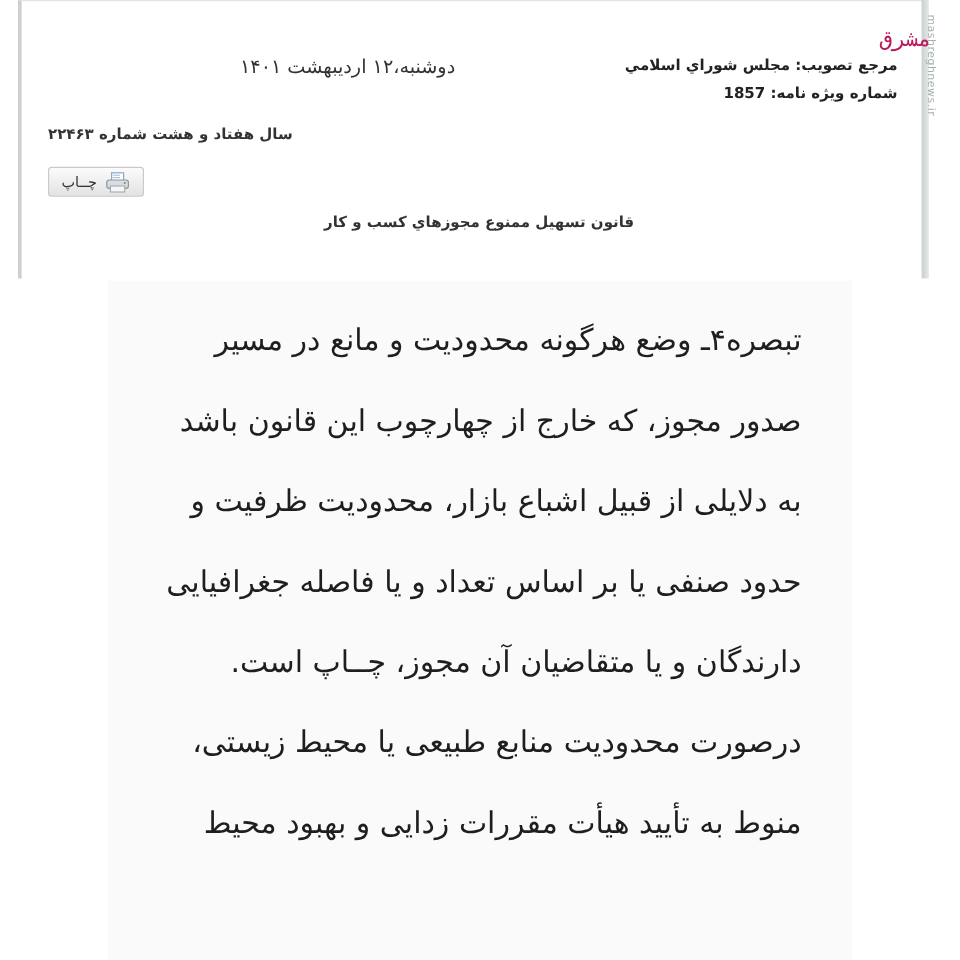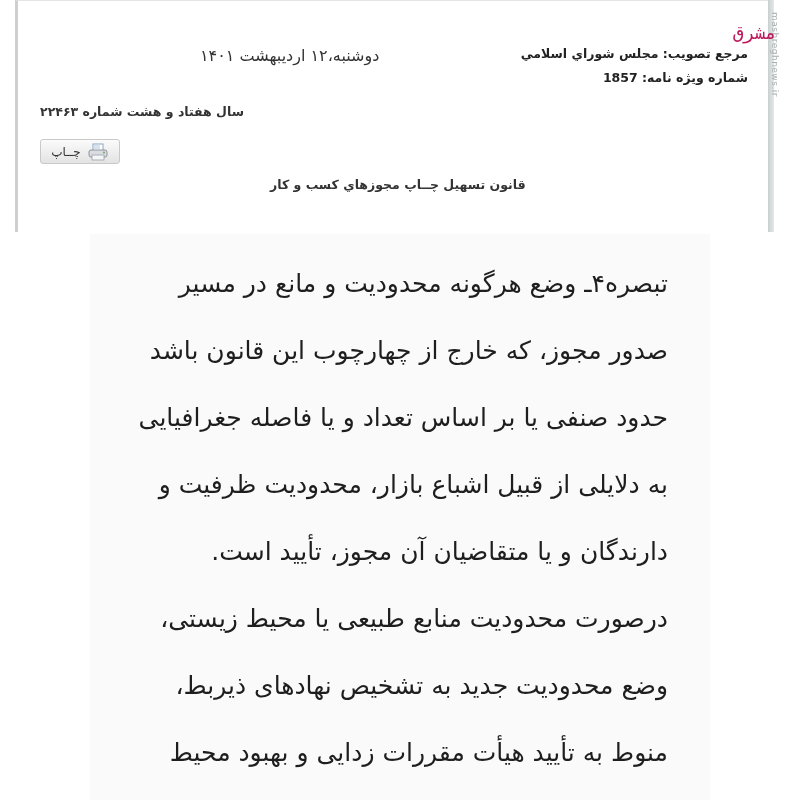--- a/index.html
+++ b/index.html
@@ -176,26 +176,25 @@
       <rect x="6" y="1" width="10" height="7" fill="#ffffff" stroke="#8aa7c4" stroke-width="1"></rect>
       <path d="M7 3 h6 M7 5 h6" stroke="#9db7d6" stroke-width="0.8"></path>
       <rect x="2" y="7" width="18" height="7" rx="2" fill="#d9dde2" stroke="#8e959c" stroke-width="1"></rect>
       <rect x="5" y="12" width="12" height="5" fill="#f4f6f8" stroke="#9aa1a8" stroke-width="0.8"></rect>
       <circle cx="17" cy="9.5" r="0.9" fill="#6c9c4c"></circle>
     </svg>
   </span>
   <span class="label">چــاپ</span>
 </div>
 
-<div class="law-title">قانون تسهیل چــاپ مجوزهاي کسب و کار</div>
+<div class="law-title">قانون تسهیل ممنوع مجوزهاي کسب و کار</div>
 
 <div class="article-panel">
   <div class="article-text">
     <div class="article-line">تبصره۴ـ وضع هرگونه محدودیت و مانع در مسیر</div>
     <div class="article-line">صدور مجوز، که خارج از چهارچوب این قانون باشد</div>
+    <div class="article-line">به دلایلی از قبیل اشباع بازار، محدودیت ظرفیت و</div>
     <div class="article-line">حدود صنفی یا بر اساس تعداد و یا فاصله جغرافیایی</div>
-    <div class="article-line">به دلایلی از قبیل اشباع بازار، محدودیت ظرفیت و</div>
-    <div class="article-line">دارندگان و یا متقاضیان آن مجوز، تأیید است.</div>
+    <div class="article-line">دارندگان و یا متقاضیان آن مجوز، چــاپ است.</div>
     <div class="article-line">درصورت محدودیت منابع طبیعی یا محیط زیستی،</div>
-    <div class="article-line">وضع محدودیت جدید به تشخیص نهادهای ذیربط،</div>
     <div class="article-line">منوط به تأیید هیأت مقررات زدایی و بهبود محیط</div>
   </div>
 </div>
 
 </body></html>

